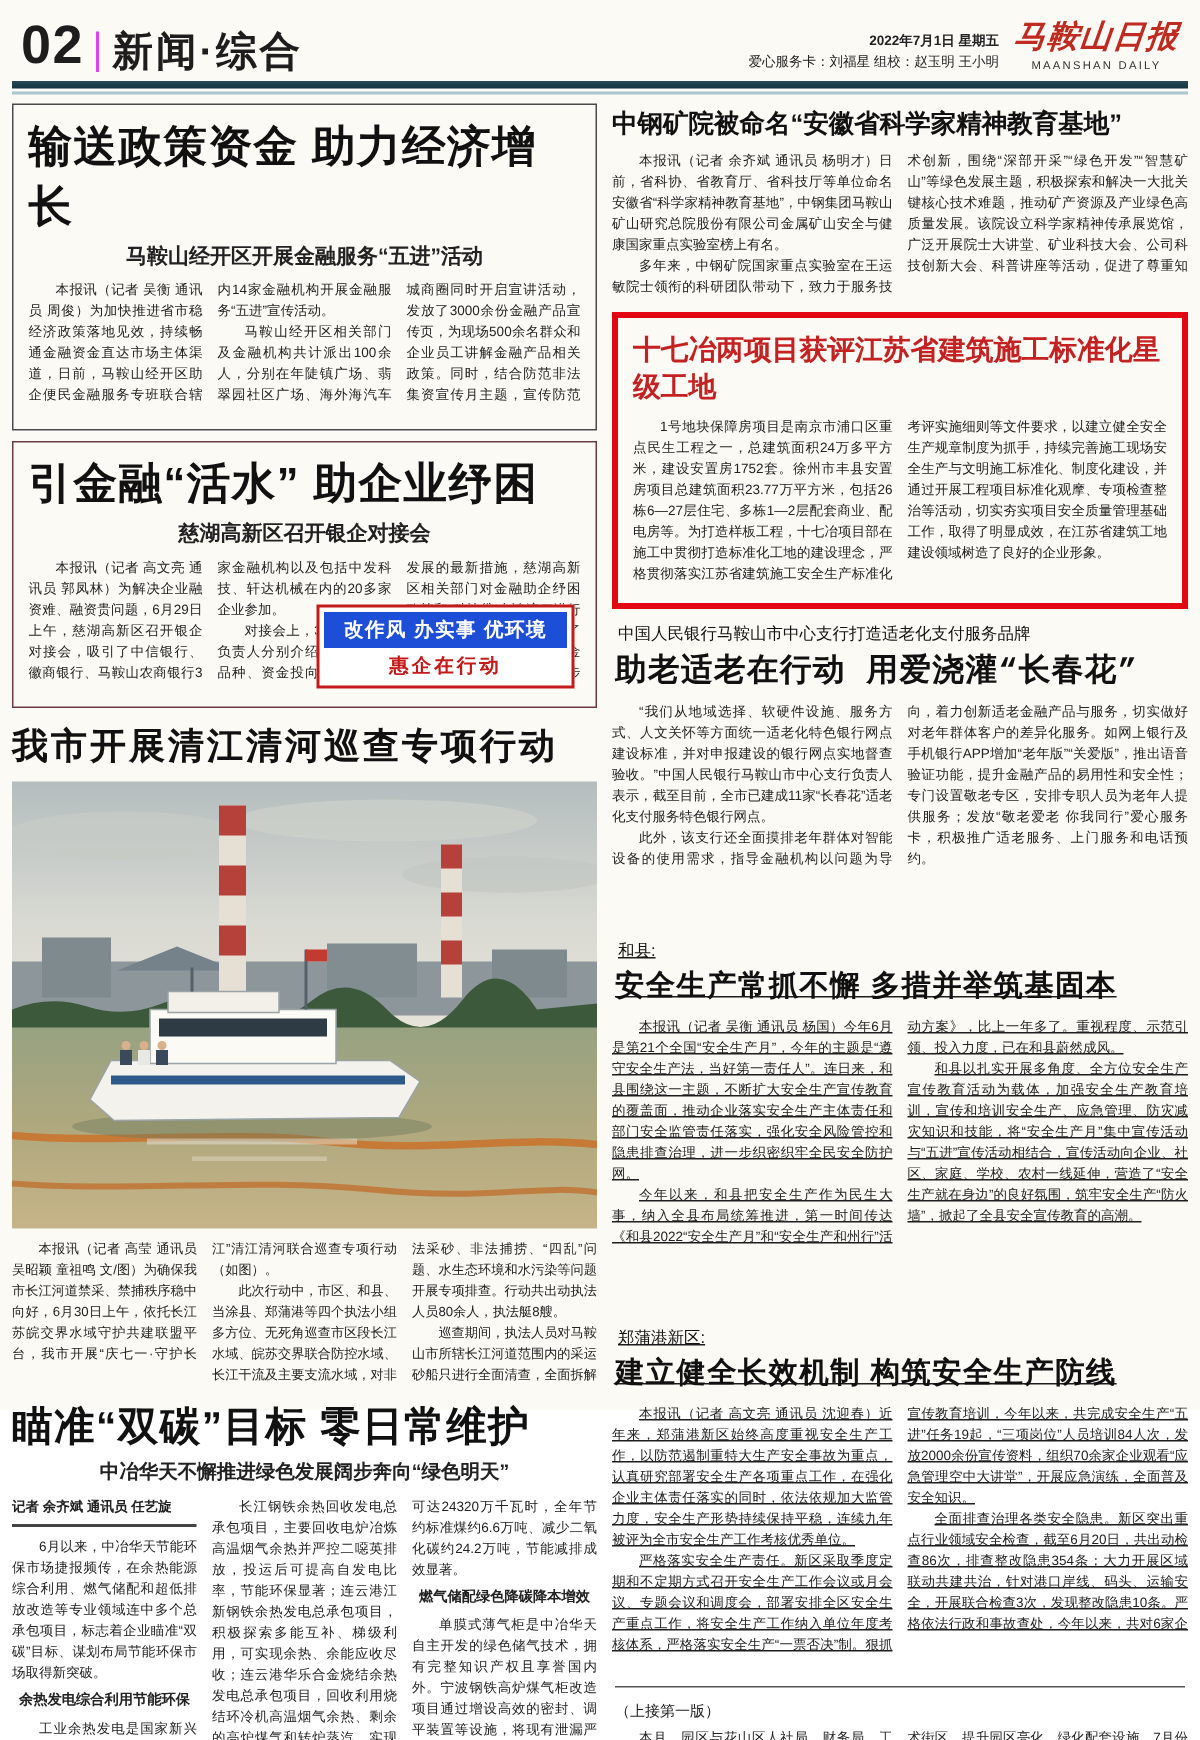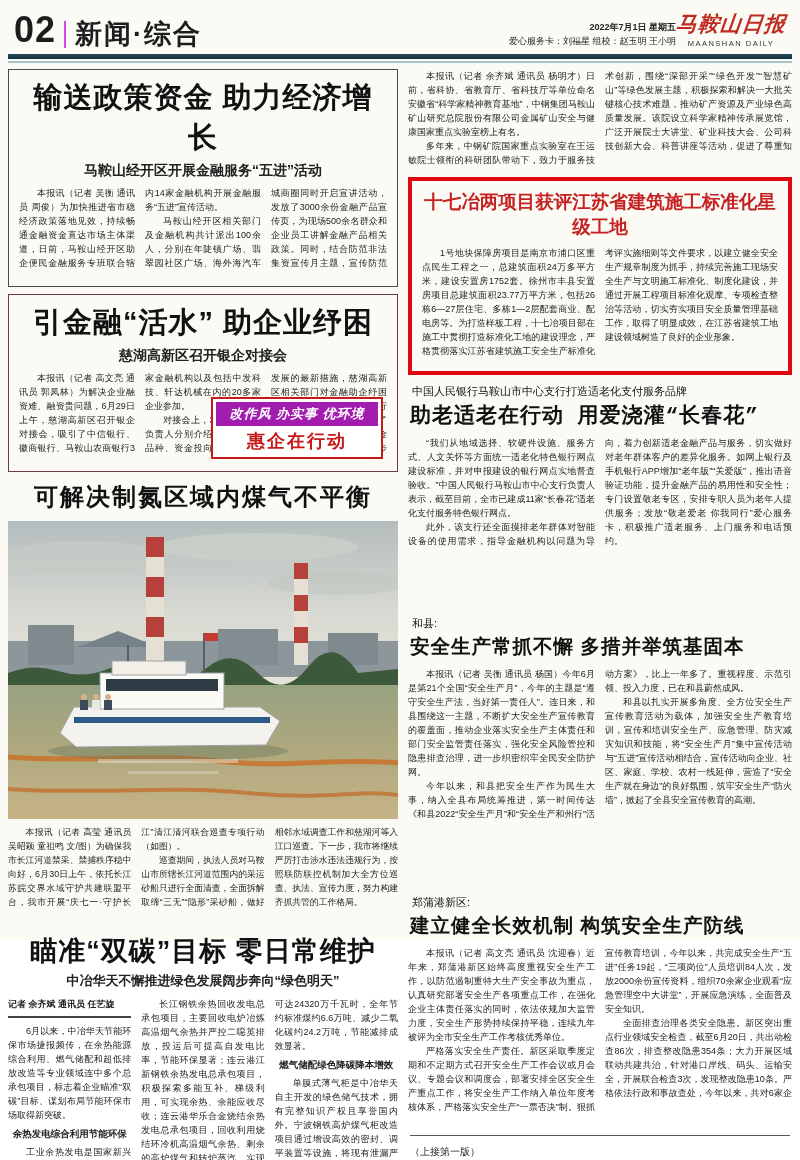--- a/index.html
+++ b/index.html
@@ -5,37 +5,37 @@
   html,body{margin:0;padding:0;}
   body{width:800px;height:1160px;overflow:hidden;background:#ffffff;
        font-family:"Liberation Sans","DejaVu Sans",sans-serif;color:#1d1d1d;}
   .page{width:800px;height:940px;background:#fcfaf4;position:relative;}
 
   
   .hdr{display:flex;align-items:flex-end;padding:10px 14px 4px 14px;}
   .pageno{font-size:36px;font-weight:bold;letter-spacing:1px;line-height:1;}
   .sect{font-size:27px;font-weight:bold;letter-spacing:2px;line-height:1;
         border-left:2px solid #d946ef;margin-left:8px;padding-left:9px;}
-  .hdr-right{margin-left:auto;display:flex;align-items:flex-end;}
+  .hdr-right{margin-left:auto;display:flex;align-items:flex-end;gap:10px;}
   .dates{text-align:right;font-size:9px;line-height:14px;color:#222;}
   .dates .d1{font-weight:bold;}
   .masthead{text-align:center;}
   .mh-cn{font-family:"DejaVu Serif","Liberation Serif",serif;font-style:italic;
          font-weight:bold;font-size:21px;color:#bf2b20;letter-spacing:1px;
          transform:skewX(-6deg);}
   .mh-en{font-size:7.5px;letter-spacing:1.5px;color:#333;margin-top:1px;}
   .rule-a{height:5px;background:linear-gradient(#2a4a57,#123240);margin:2px 8px 0 8px;}
   .rule-b{height:2px;background:#a9c6cf;margin:2px 8px 0 8px;}
 
   
   .main{display:flex;gap:10px;padding:6px 8px 0 8px;}
   .colL{width:390px;flex:none;}
   .colR{width:384px;flex:none;}
 
-  .hl{font-weight:bold;text-align:center;color:#111;}
+  .hl{font-weight:bold;color:#111;}
   .sub{font-weight:bold;text-align:center;color:#222;}
   .kicker{font-size:11px;color:#111;margin:0 0 2px 4px;}
 
   .body{column-gap:10px;font-size:9px;line-height:14px;color:#222;
         text-align:justify;overflow:hidden;}
   .cols3{column-count:3;}
   .cols2{column-count:2;}
   .para{margin:0;text-indent:2em;}
   .col-subhead{font-weight:bold;text-align:center;font-size:9.5px;margin:5px 0 4px 0;
                break-inside:avoid;}
@@ -43,41 +43,41 @@
           padding-bottom:5px;margin-bottom:6px;}
 
   
   .boxA{border:1px solid #4a4a4a;padding:8px 10px;background:#fcfaf4;}
   .boxB{border:1px solid #6b3a44;padding:8px 10px;margin-top:7px;background:#fcfaf4;position:relative;}
   .boxA .hl,.boxB .hl{font-size:29px;letter-spacing:1px;}
   .boxA .sub,.boxB .sub{font-size:14px;margin:4px 0 6px 0;}
 
   .slogan{position:absolute;right:14px;bottom:12px;width:162px;border:2px solid #c41a1a;
           background:#fff;padding:3px;text-align:center;}
-  .slogan .s1{background:#a21caf;color:#fff;font-weight:bold;font-size:13px;
-              padding:3px 2px;letter-spacing:1px;font-style:italic;}
-  .slogan .s2{color:#c41a1a;font-weight:bold;font-size:18px;padding:3px 0 1px 0;letter-spacing:2px;}
+  .slogan .s1{background:#1d4ed8;color:#fff;font-weight:bold;font-size:13px;
+              padding:3px 2px;letter-spacing:1px;}
+  .slogan .s2{color:#c41a1a;font-weight:bold;font-size:13px;padding:3px 0 1px 0;letter-spacing:2px;}
 
   
   .art-river{margin-top:9px;}
   .art-river .hl{font-size:24px;letter-spacing:2px;margin:4px 0 8px 0;}
   .photo{width:390px;height:298px;display:block;background:#cfd3cd;}
   .art-river .body{margin-top:6px;font-size:8.8px;}
 
   
   .art-carbon{margin-top:8px;}
   .art-carbon .hl{font-size:27px;letter-spacing:1px;}
   .art-carbon .sub{font-size:13px;margin:3px 0 7px 0;}
 
   
   .art-mining .hl{font-size:17px;margin:2px 0 6px 0;}
   .boxRed{border:4px solid #e30613;padding:7px 10px;margin:8px 0 9px 0;background:#fcfaf4;}
   .boxRed .hl{font-size:18.5px;color:#c42222;margin:1px 0 7px 0;}
   .art-elder .hl{font-size:21px;text-align:left;margin:1px 0 7px 2px;letter-spacing:1px;font-family:Liberation Mono, monospace;}
-  .art-sec{margin-top:28px;}
+  .art-sec{margin-top:7px;text-decoration:underline;}
   .art-sec .hl{font-size:19.5px;text-align:left;margin:0 0 7px 2px;letter-spacing:1px;}
   .divR{height:1px;background:#555;margin:9px 2px;}
   .cont-label{font-size:10px;margin:0 0 3px 2px;}
 </style>
 </head>
 <body>
 
 <div class="page">
 
   <div class="hdr">
@@ -117,21 +117,21 @@
             <p class="para">本报讯（记者 高文亮 通讯员 郭凤林）为解决企业融资难、融资贵问题，6月29日上午，慈湖高新区召开银企对接会，吸引了中信银行、徽商银行、马鞍山农商银行3家金融机构以及包括中发科技、轩达机械在内的20多家企业参加。</p>
             <p class="para">对接会上，3家金融机构负责人分别介绍了业务创新品种、资金投向及扶持企业发展的最新措施，慈湖高新区相关部门对金融助企纾困政策和“科技贷”申请流程进行宣传讲解，银企双方进行了深入互动交流。现场，3家金融机构共与8家企业达成初步融资贷款意向，授信金额高达3350万元。</p>
           </div>
         <div class="slogan">
           <div class="s1">改作风 办实事 优环境</div>
           <div class="s2">惠企在行动</div>
         </div>
       </div>
 
       <div class="art-river">
-        <div class="hl">可解决制氮区域内煤气不平衡</div>
+        <div class="hl">我市开展清江清河巡查专项行动</div>
         <svg class="photo" viewBox="0 0 390 298" preserveAspectRatio="none" role="img">
           <defs>
             <linearGradient id="sky" x1="0" y1="0" x2="0" y2="1">
               <stop offset="0" stop-color="#b4bdbe"></stop>
                 <stop offset="0.55" stop-color="#d8d9d2"></stop>
                 <stop offset="1" stop-color="#e7e4da"></stop>
             </linearGradient>
             <linearGradient id="water" x1="0" y1="0" x2="0" y2="1">
               <stop offset="0" stop-color="#97a281"></stop>
                 <stop offset="0.5" stop-color="#b0a87e"></stop>
@@ -190,20 +190,21 @@
               <circle cx="100" cy="176" r="3" fill="#d8b08c"></circle>
                 <rect x="96" y="179" width="8" height="10" fill="#3a4a5a"></rect>
             </g>
           </g>
 
           <rect x="90" y="238" width="140" height="4" fill="#e8e4d8" opacity="0.5"></rect>
           <rect x="120" y="250" width="90" height="3" fill="#e8e4d8" opacity="0.4"></rect>
         </svg>
         <div class="body cols3" style="height:100px">
             <p class="para">本报讯（记者 高莹 通讯员 吴昭颖 童祖鸣 文/图）为确保我市长江河道禁采、禁捕秩序稳中向好，6月30日上午，依托长江苏皖交界水域守护共建联盟平台，我市开展“庆七一·守护长江”清江清河联合巡查专项行动（如图）。</p>
+            <p class="para">此次行动中，市区、和县、当涂县、郑蒲港等四个执法小组多方位、无死角巡查市区段长江水域、皖苏交界联合防控水域、长江干流及主要支流水域，对非法采砂、非法捕捞、“四乱”问题、水生态环境和水污染等问题开展专项排查。行动共出动执法人员80余人，执法艇8艘。</p>
             <p class="para">巡查期间，执法人员对马鞍山市所辖长江河道范围内的采运砂船只进行全面清查，全面拆解取缔“三无”“隐形”采砂船，做好相邻水域调查工作和慈湖河等入江口巡查。下一步，我市将继续严厉打击涉水违法违规行为，按照联防联控机制加大全方位巡查、执法、宣传力度，努力构建齐抓共管的工作格局。</p>
           </div>
       </div>
 
       <div class="art-carbon">
         <div class="hl">瞄准“双碳”目标 零日常维护</div>
         <div class="sub">中冶华天不懈推进绿色发展阔步奔向“绿色明天”</div>
         <div class="body cols3" style="height:238px">
           <div class="byline">记者 余齐斌 通讯员 任艺旋</div>
           <div>
@@ -215,20 +216,21 @@
               <div class="col-subhead">燃气储配绿色降碳降本增效</div>
               <p class="para">单膜式薄气柜是中冶华天自主开发的绿色储气技术，拥有完整知识产权且享誉国内外。宁波钢铁高炉煤气柜改造项目通过增设高效的密封、调平装置等设施，将现有泄漏严重、维护成本高昂的165000立方米高炉煤气柜改造为100000立方米单膜式柜，实现零动力消耗、零日常维护；成功签订云南玉溪玉昆钢铁集团公辅设施综合管网工程及其配套设施产能置换升级总承包改造项目；长江钢铁4000标准立方米/小时氮气液化总承包项目完成后，可解决制氮区域内煤气不平衡、煤气放散率大等突出问题，降低生产运营成本……</p>
             </div>
         </div>
       </div>
     </div>
 
     <div class="colR">
 
       <div class="art-mining">
+        <div class="hl">中钢矿院被命名“安徽省科学家精神教育基地”</div>
         <div class="body cols2" style="height:100px">
             <p class="para">本报讯（记者 余齐斌 通讯员 杨明才）日前，省科协、省教育厅、省科技厅等单位命名安徽省“科学家精神教育基地”，中钢集团马鞍山矿山研究总院股份有限公司金属矿山安全与健康国家重点实验室榜上有名。</p>
             <p class="para">多年来，中钢矿院国家重点实验室在王运敏院士领衔的科研团队带动下，致力于服务技术创新，围绕“深部开采”“绿色开发”“智慧矿山”等绿色发展主题，积极探索和解决一大批关键核心技术难题，推动矿产资源及产业绿色高质量发展。该院设立科学家精神传承展览馆，广泛开展院士大讲堂、矿业科技大会、公司科技创新大会、科普讲座等活动，促进了尊重知识、崇尚创新、尊重人才、热爱科学、献身科学氛围的形成。</p>
           </div>
       </div>
 
       <div class="boxRed">
         <div class="hl">十七冶两项目获评江苏省建筑施工标准化星级工地</div>
         <div class="body cols2" style="height:118px">
             <p class="para">1号地块保障房项目是南京市浦口区重点民生工程之一，总建筑面积24万多平方米，建设安置房1752套。徐州市丰县安置房项目总建筑面积23.77万平方米，包括26栋6—27层住宅、多栋1—2层配套商业、配电房等。为打造样板工程，十七冶项目部在施工中贯彻打造标准化工地的建设理念，严格贯彻落实江苏省建筑施工安全生产标准化考评实施细则等文件要求，以建立健全安全生产规章制度为抓手，持续完善施工现场安全生产与文明施工标准化、制度化建设，并通过开展工程项目标准化观摩、专项检查整治等活动，切实夯实项目安全质量管理基础工作，取得了明显成效，在江苏省建筑工地建设领域树造了良好的企业形象。</p>

